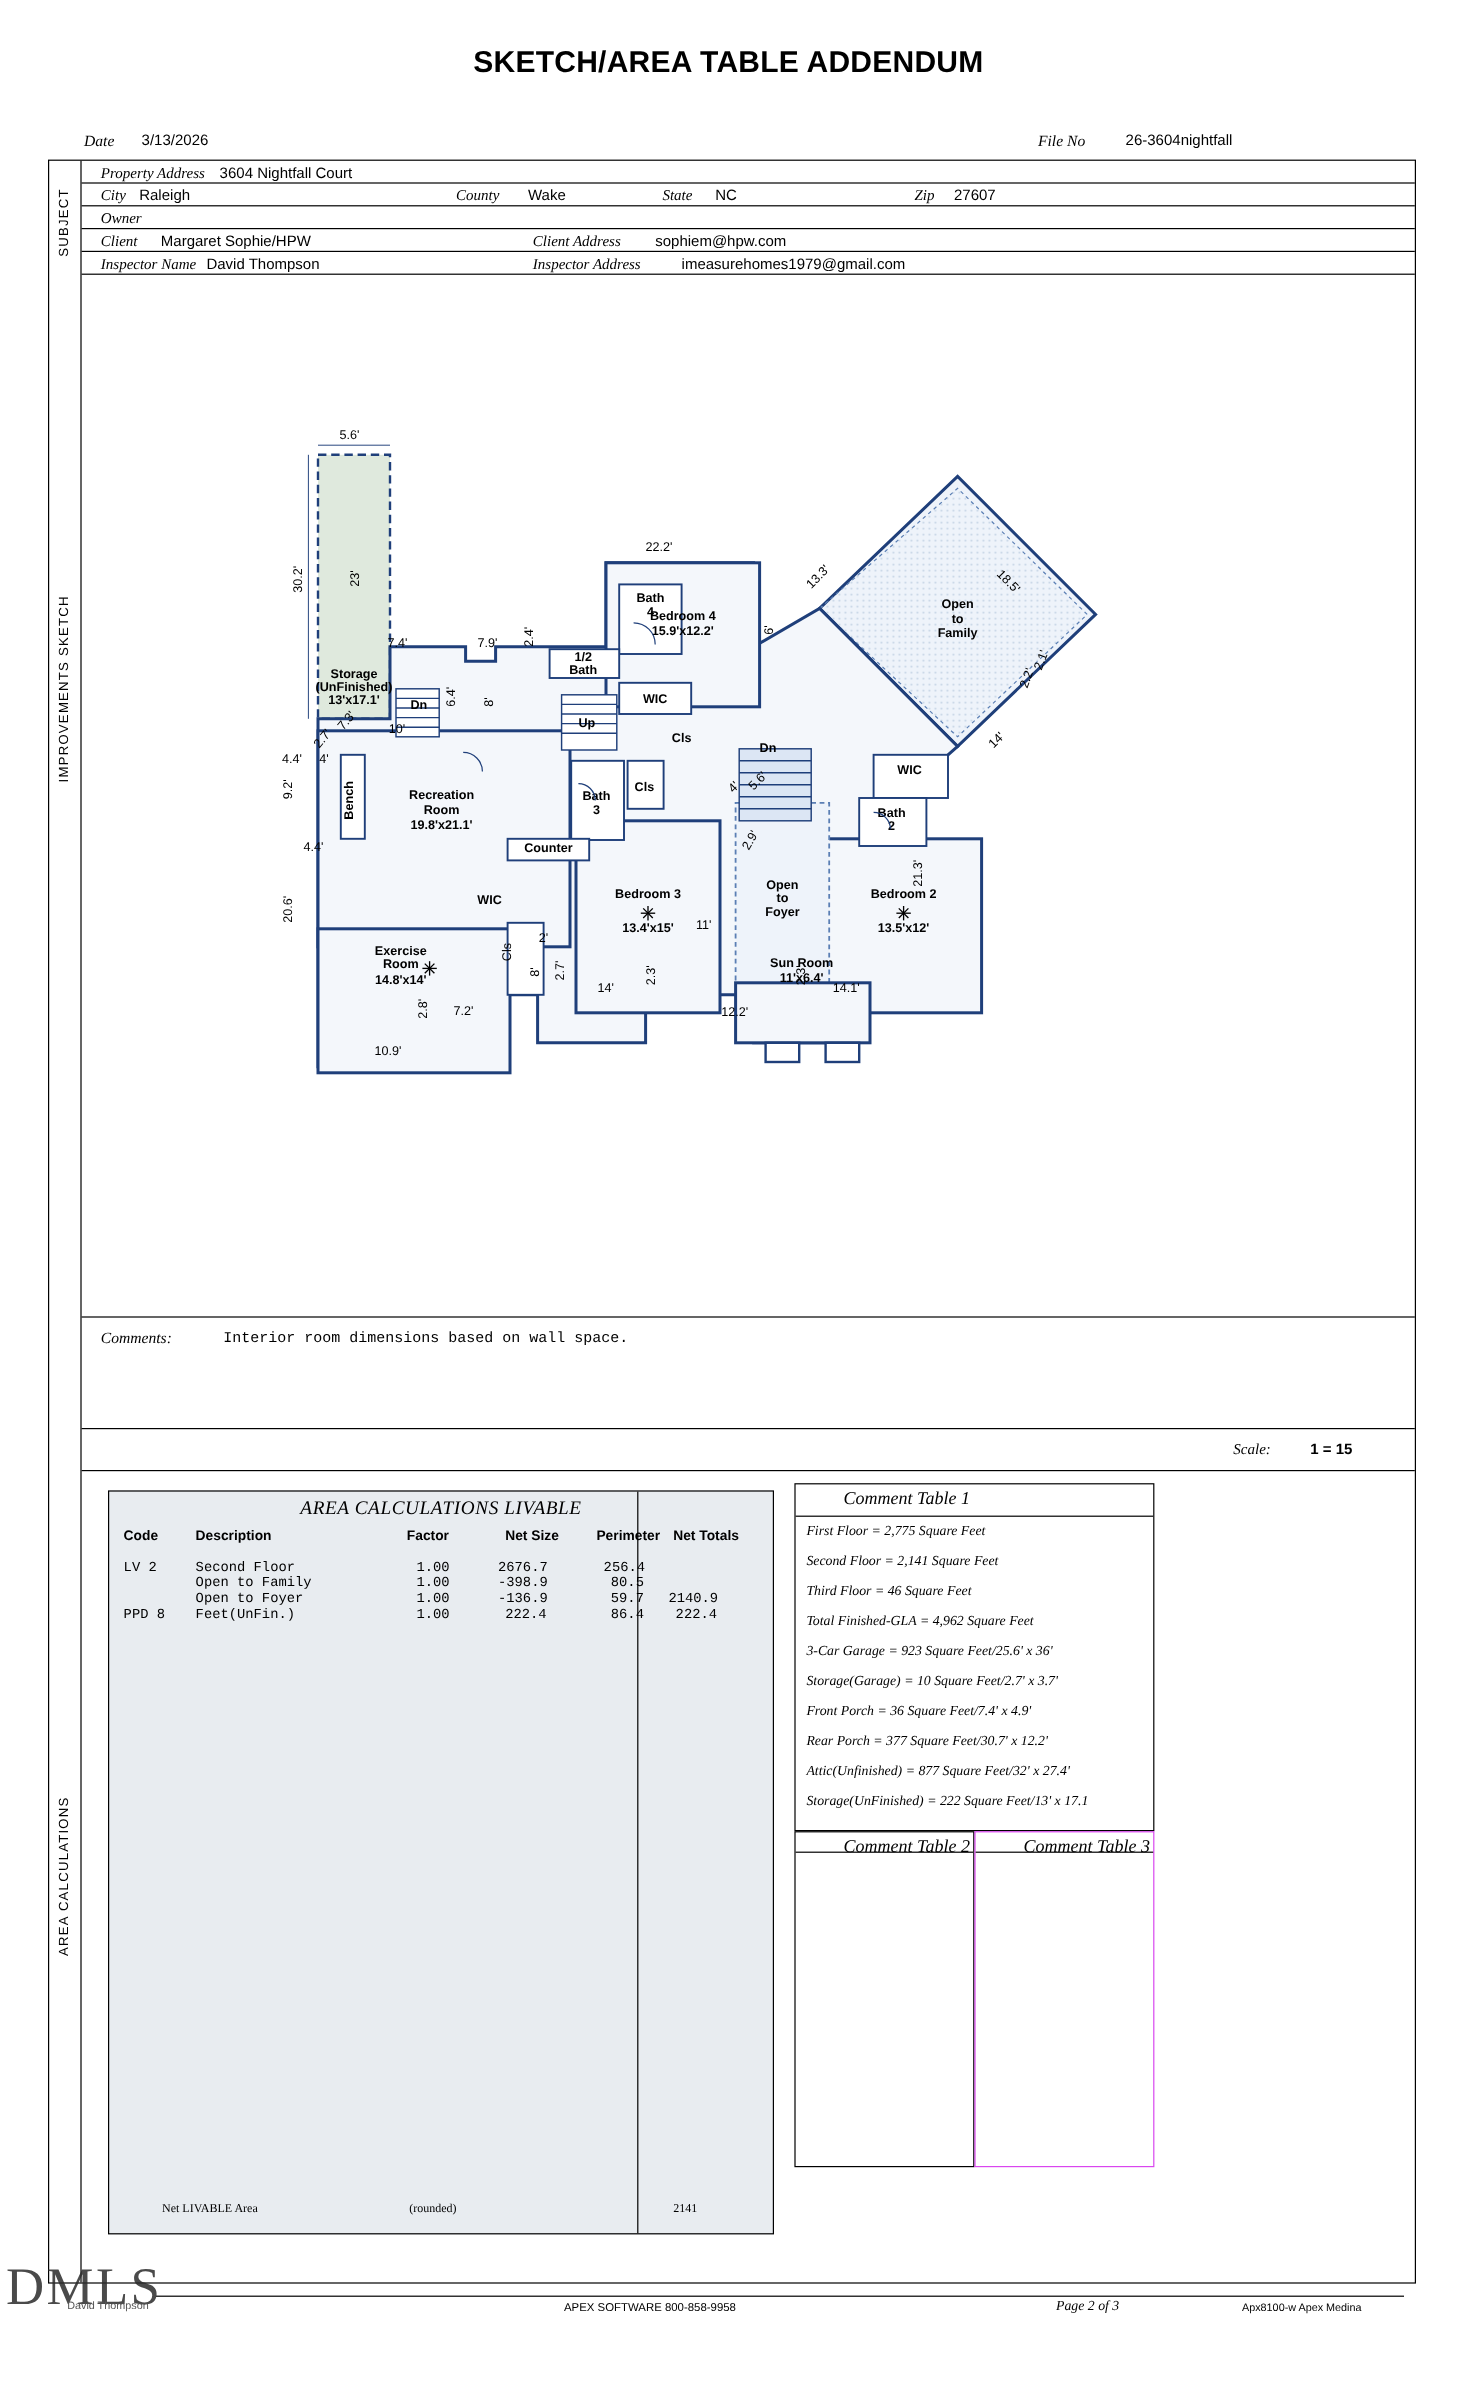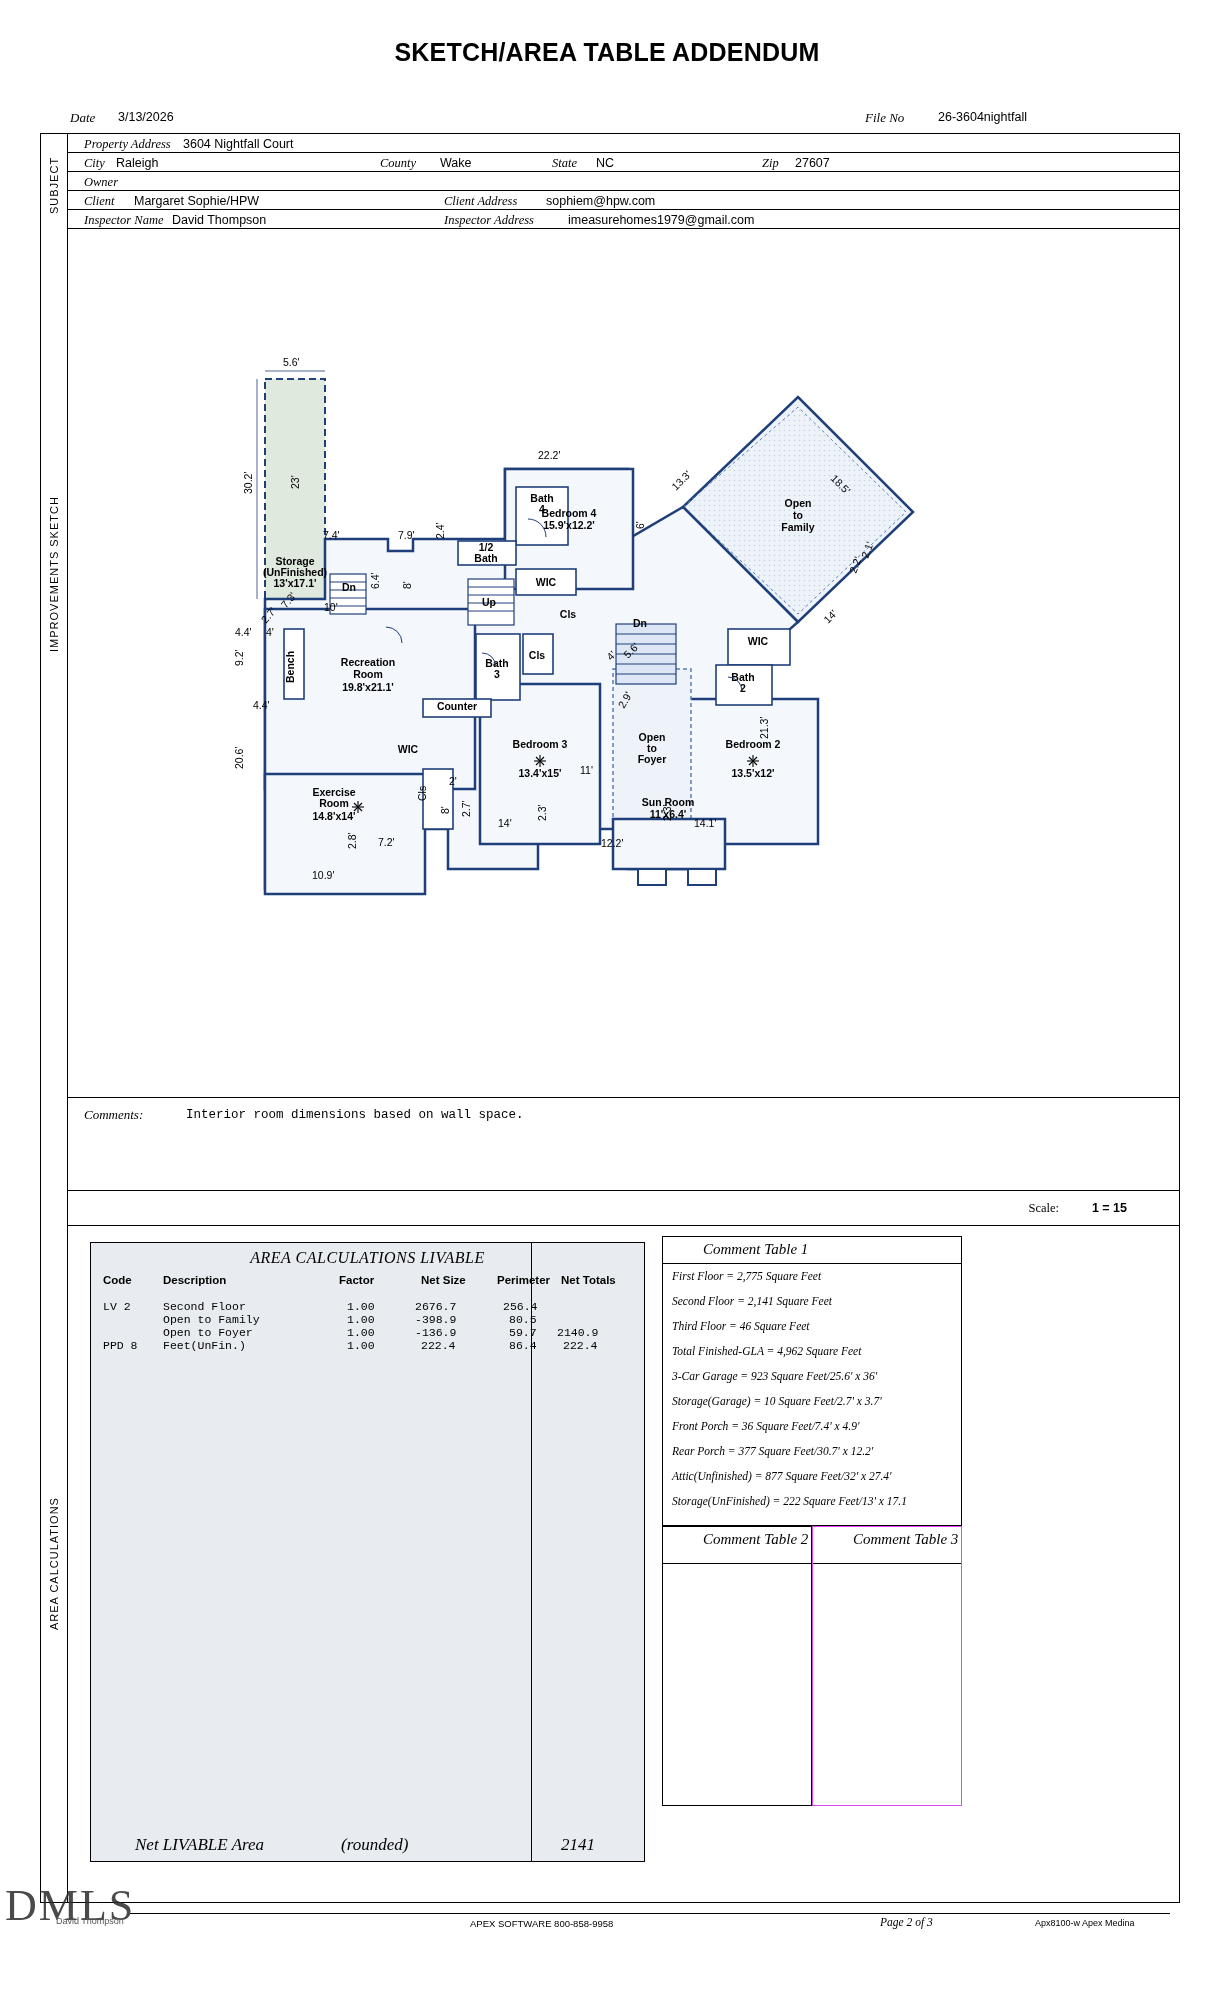--- a/index.html
+++ b/index.html
@@ -58,52 +58,52 @@
 
   
   .sketch{position:absolute;left:27px;top:95px;right:0;height:869px;border-bottom:1px solid #000;box-sizing:border-box;}
   
   .comments{position:absolute;left:27px;top:964px;right:0;height:93px;border-bottom:1px solid #000;box-sizing:border-box;}
   .comments .clbl{position:absolute;left:16px;top:9px;font-style:italic;font-size:13px;}
   .comments .ctext{position:absolute;left:118px;top:10px;font-family:"Liberation Mono",monospace;font-size:12.5px;}
 
   
   .scalerow{position:absolute;left:27px;top:1057px;right:0;height:34px;box-sizing:border-box;}
-  .scalerow .slbl{position:absolute;right:120px;top:10px;font-size:12.5px;}
+  .scalerow .slbl{position:absolute;right:120px;top:10px;font-style:italic;font-size:12.5px;}
   .scalerow .sval{position:absolute;right:52px;top:10px;font-family:"Liberation Sans",sans-serif;font-weight:bold;font-size:12.5px;}
 
   
   .areacalc{position:absolute;left:27px;top:1091px;right:0;bottom:0;border-top:1px solid #000;box-sizing:border-box;}
 
   
   .sumtable{
     position:absolute;left:22px;top:16px;width:555px;height:620px;
     background:#e8ecf0;border:1px solid #000;box-sizing:border-box;
   }
   .sumtitle{
     position:absolute;left:0;top:6px;width:100%;text-align:center;
     font-style:italic;font-size:16px;letter-spacing:.5px;
   }
   .sumhdr{position:absolute;top:31px;left:0;width:100%;height:18px;
     font-family:"Liberation Sans",sans-serif;font-weight:bold;font-size:11.5px;}
   .sumhdr span{position:absolute;}
   .sum-line{position:absolute;left:0;width:100%;height:13px;font-family:"Liberation Mono",monospace;font-size:11.5px;}
   .sum-line span{position:absolute;white-space:pre;}
   .sumtable .vline{position:absolute;top:0;bottom:0;width:0;border-left:1px solid #000;}
-  .netliv{position:absolute;left:0;bottom:6px;width:100%;height:20px;font-style:italic;font-size:17px;}
+  .netliv{position:absolute;left:0;bottom:6px;width:100%;height:20px;font-size:10px;}
   .netliv span{position:absolute;}
 
   
   .ctbl1{position:absolute;left:594px;top:10px;width:300px;height:290px;border:1px solid #000;box-sizing:border-box;}
   .ctbl1 .cth{position:absolute;left:0;top:0;width:100%;height:27px;border-bottom:1px solid #000;box-sizing:border-box;}
   .cth-txt{position:absolute;left:8px;top:4px;font-style:italic;font-size:15px;margin-left:32px;}
   .cline{position:absolute;left:9px;font-style:italic;font-size:11.5px;white-space:nowrap;}
   .ctbl2{position:absolute;left:594px;top:300px;width:150px;height:280px;border:1px solid #000;box-sizing:border-box;}
   .ctbl3{position:absolute;left:744px;top:300px;width:150px;height:280px;border:1px solid #d946ef;box-sizing:border-box;}
-  .ctbl-h{position:absolute;left:0;top:0;width:100%;height:37px;border-bottom:1px solid #000;box-sizing:border-box;}
+  .ctbl-h{position:absolute;left:0;top:0;width:100%;height:17px;border-bottom:1px solid #000;box-sizing:border-box;}
 
   
   .footer-line{position:absolute;left:130px;top:1913px;width:1040px;border-top:1px solid #000;}
   .ft{position:absolute;font-size:10.5px;font-family:"Liberation Sans",sans-serif;}
   .ft-left{left:56px;top:1916px;font-size:9px;color:#555;}
   .ft-mid{left:470px;top:1918px;font-size:9.5px;}
   .ft-page{left:880px;top:1916px;font-style:italic;font-size:11.5px;font-family:"Liberation Serif",serif;}
   .ft-right{left:1035px;top:1918px;font-size:9px;}
   .watermark{
     position:absolute;left:5px;top:1880px;

